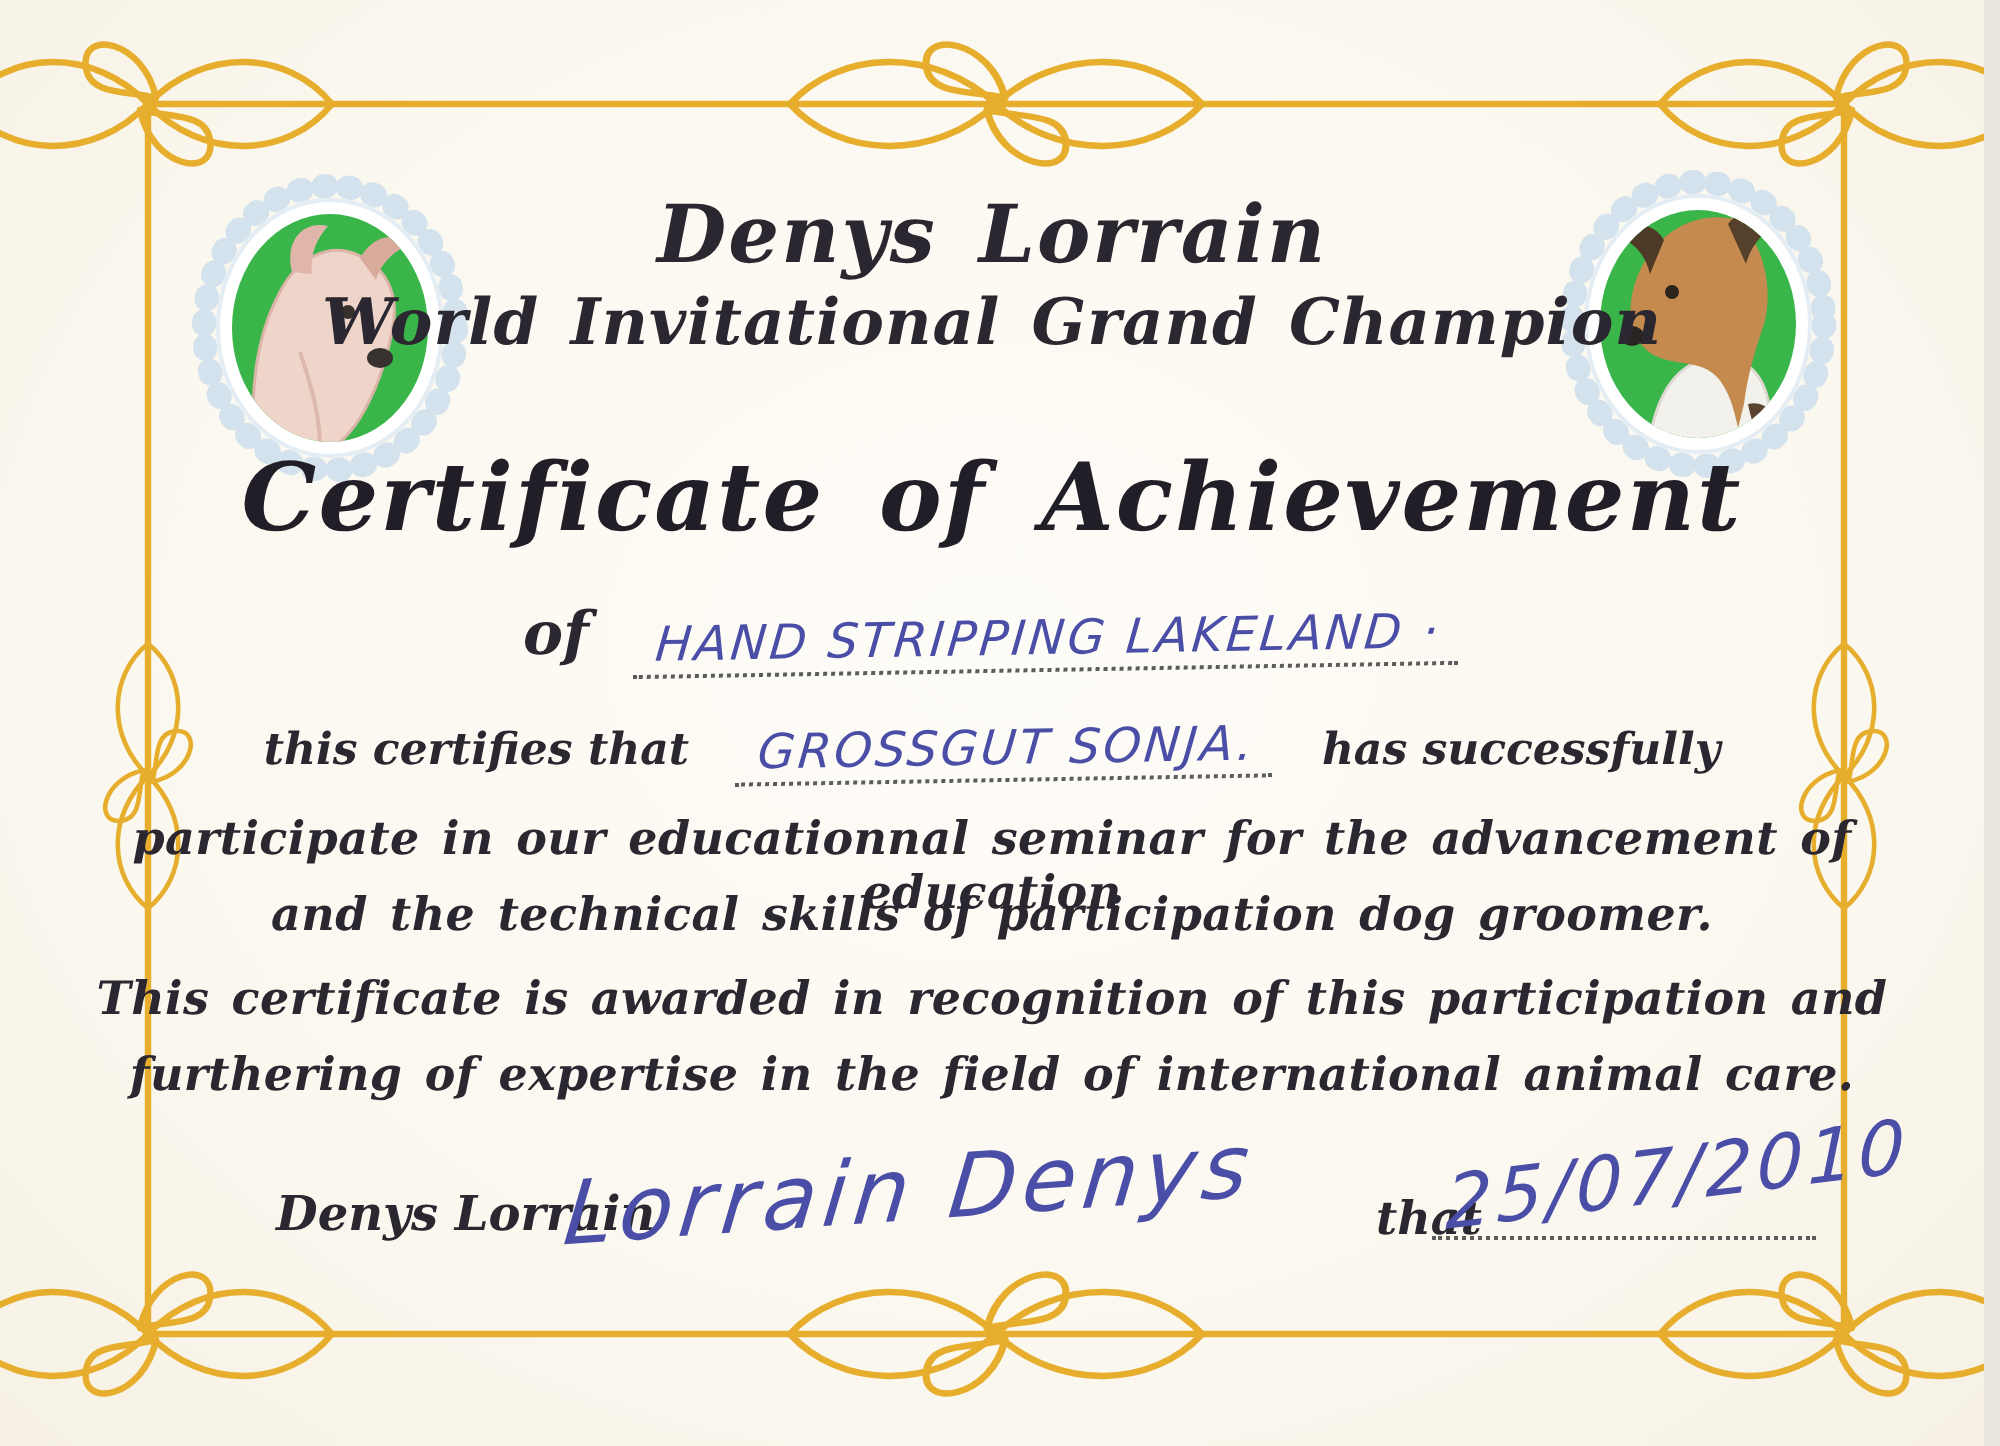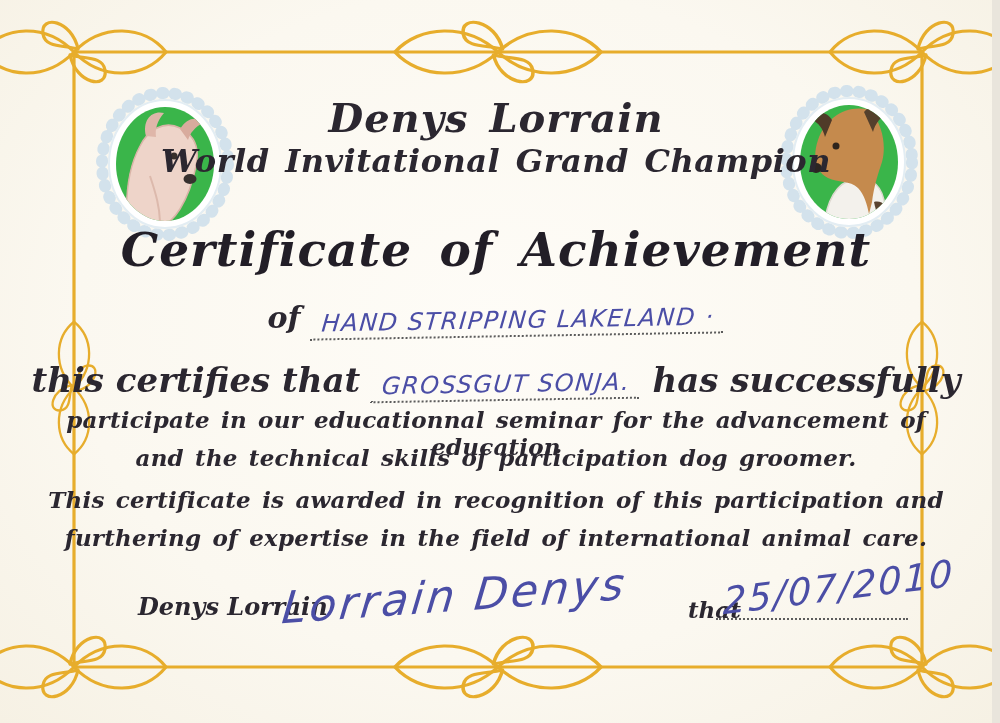--- a/index.html
+++ b/index.html
@@ -14,32 +14,32 @@
   .dog-left{left:90px;top:84px;width:150px;height:160px;}
   .dog-right{left:774px;top:80px;width:150px;height:164px;}
 
   .script{font-style:italic;color:#2b2730;}
   .center{position:absolute;left:0;right:0;text-align:center;}
 
   .h1{top:94px;font-size:40px;font-weight:700;letter-spacing:1px;word-spacing:6px;}
   .h2{top:142px;font-size:32px;font-weight:700;letter-spacing:.5px;word-spacing:4px;}
   .title{top:222px;font-size:47px;font-weight:700;letter-spacing:1px;word-spacing:10px;color:#221e27;}
 
-  .row{position:absolute;left:0;right:0;display:flex;justify-content:center;align-items:baseline;gap:12px;}
+  .row{position:absolute;left:0;right:0;display:flex;justify-content:center;align-items:baseline;gap:24px;}
   .row-subject{top:300px;}
   .row-recipient{top:360px;}
 
   .hand{
     font-family:"DejaVu Sans", sans-serif;font-style:italic;color:#4b4ea6;
     letter-spacing:1.5px;display:inline-block;transform:skewX(-6deg) rotate(-1deg);
   }
   .dotted{border-bottom:2px dotted #5c5c5c;padding:0 10px 1px 10px;}
   .subject-prefix{font-size:30px;font-weight:700;}
   .subject-value{font-size:24px;}
-  .recipient-side{font-size:34px;font-weight:700;}
+  .recipient-side{font-size:22px;font-weight:700;}
   .recipient-value{font-size:24px;}
 
   .bodyline{font-size:23px;font-weight:700;letter-spacing:.2px;word-spacing:3px;}
   .b1{top:406px;} .b2{top:444px;} .b3{top:486px;} .b4{top:524px;}
 
   .printed-name{position:absolute;left:138px;top:592px;font-size:24px;font-weight:700;}
   .signature{
     position:absolute;left:282px;top:570px;font-family:"DejaVu Sans",sans-serif;
     font-style:italic;color:#4b4ea6;font-size:44px;letter-spacing:3px;
     transform:rotate(-4deg) skewX(-10deg);white-space:nowrap;

